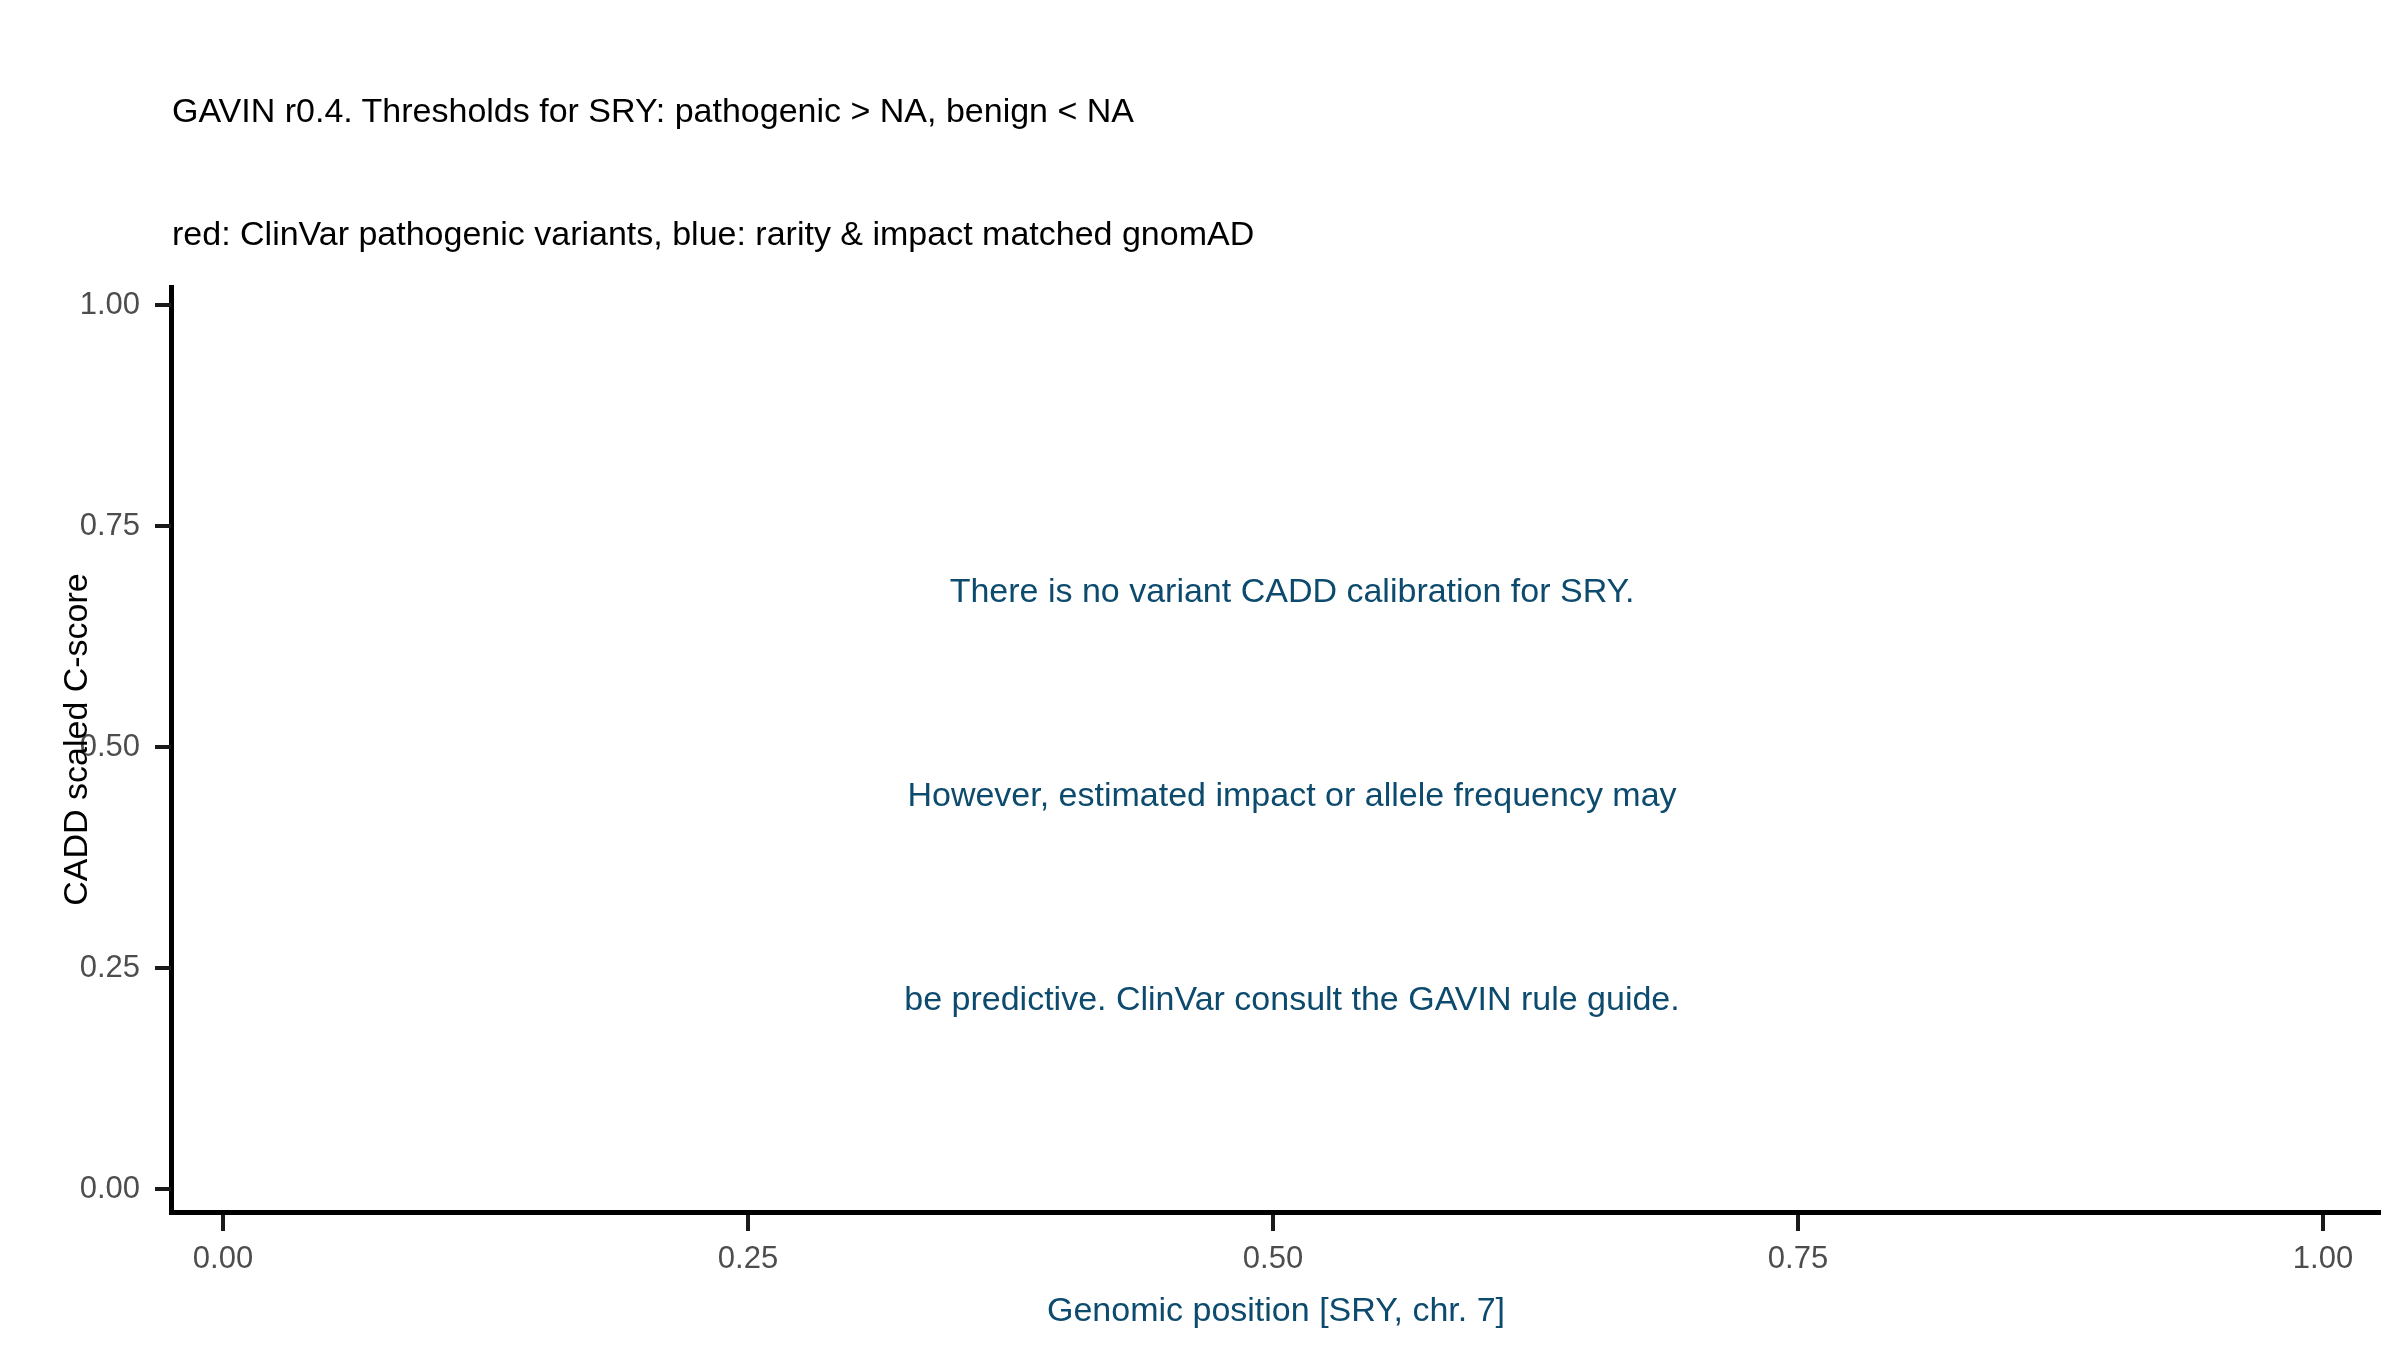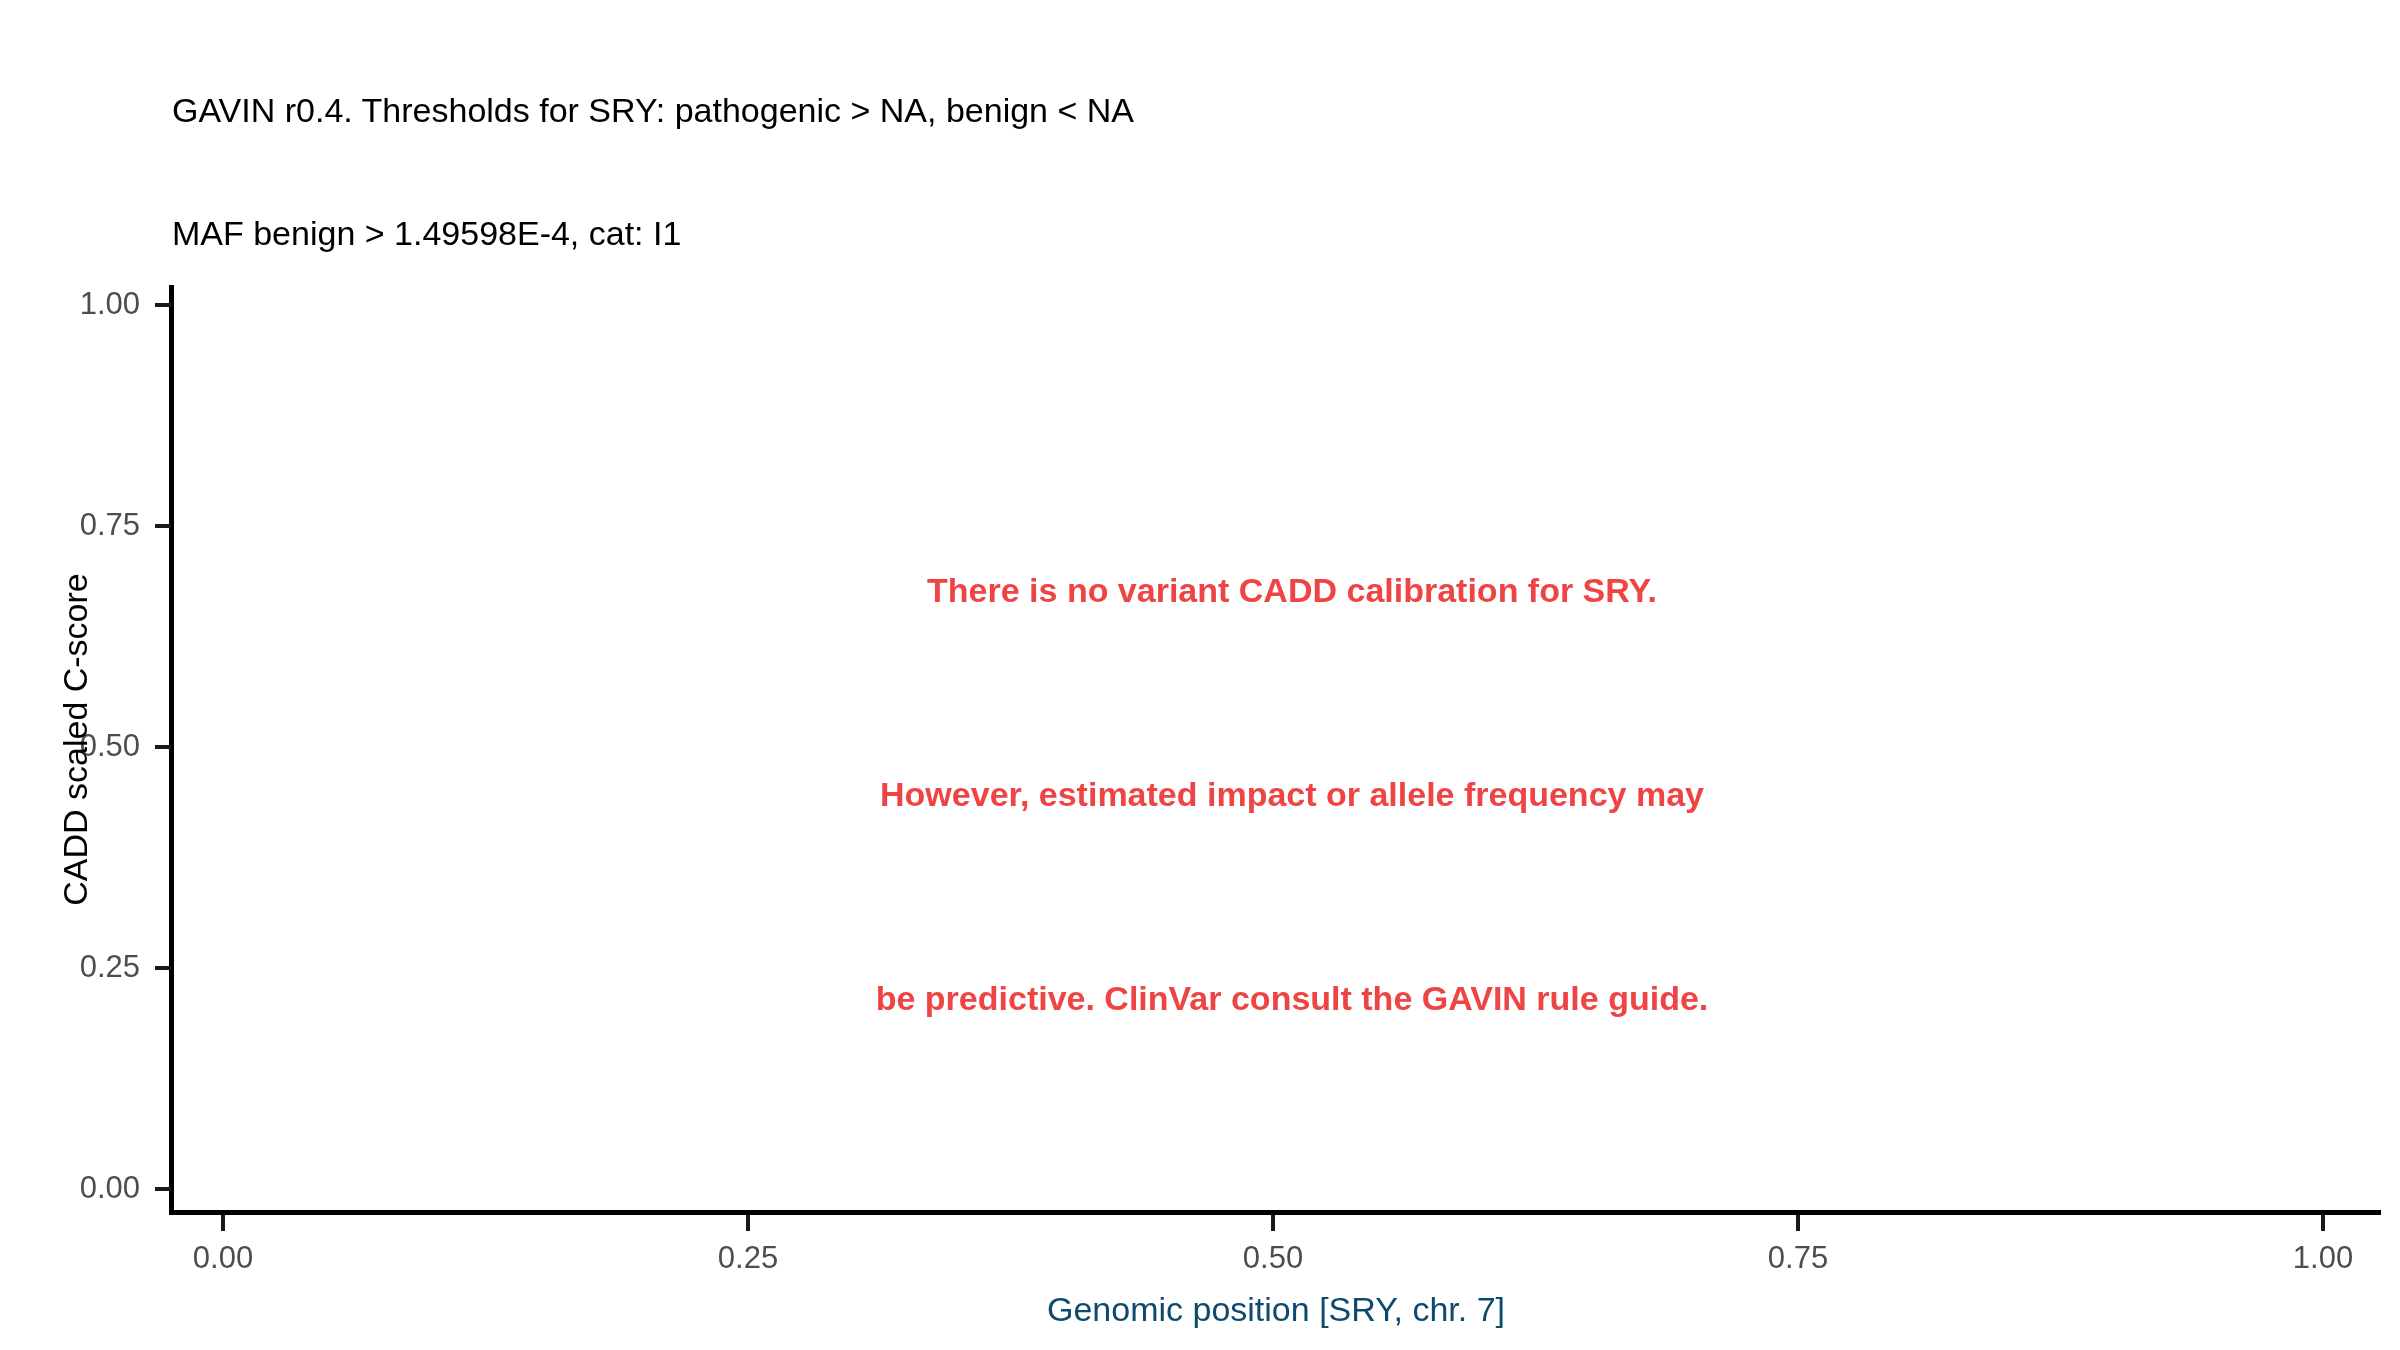--- a/index.html
+++ b/index.html
@@ -126,34 +126,32 @@
 
   
   .annotation {
     position: absolute;
     left: 592px;
     top: 420px;
     width: 1400px;
     text-align: center;
     font-size: 34px;
     line-height: 68px;
-    color: #ef4444;
+    color: #0c4a6e;
     white-space: pre;
-    font-weight: bold;
   }
   .annotation .ann-line { display: block; }
 </style>
 </head>
 <body>
 
 <div id="plot-root">
 
   <div class="plot-title">
     <span class="title-line">GAVIN r0.4. Thresholds for SRY: pathogenic &gt; NA, benign &lt; NA</span>
-    <span class="title-line">MAF benign &gt; 1.49598E-4, cat: I1</span>
     <span class="title-line">red: ClinVar pathogenic variants, blue: rarity &amp; impact matched gnomAD</span>
     <span class="title-line">variants, green: RefSeq exons, grey: genome-wide fallback threshold</span>
   </div>
 
   <div class="panel">
     
   </div>
 
   <div class="axis-line-y"></div>
   <div class="axis-line-x"></div>

